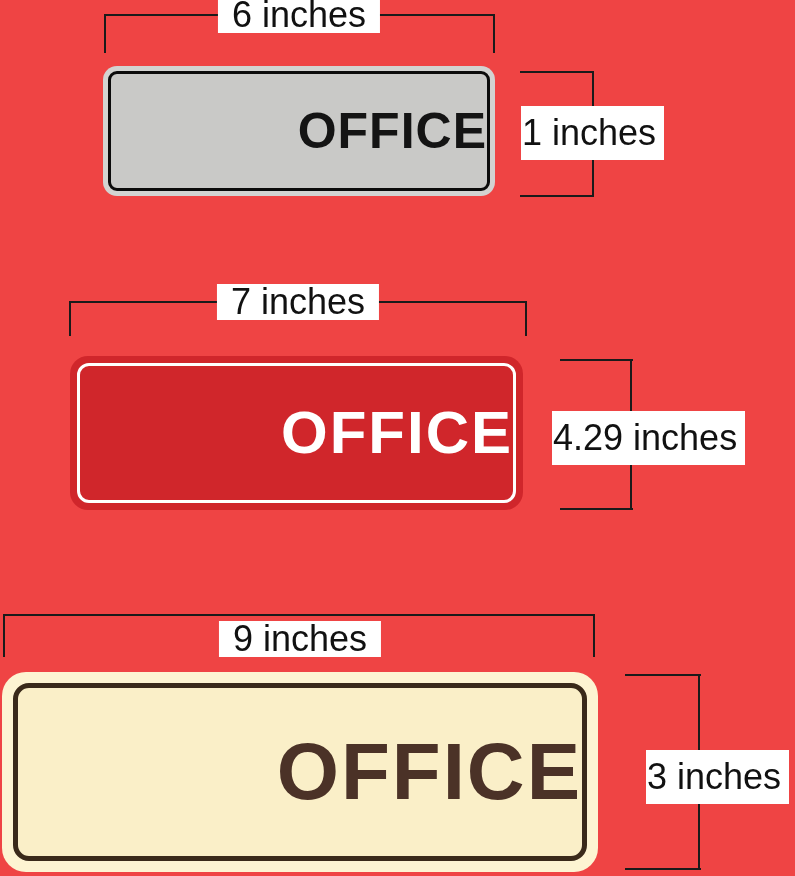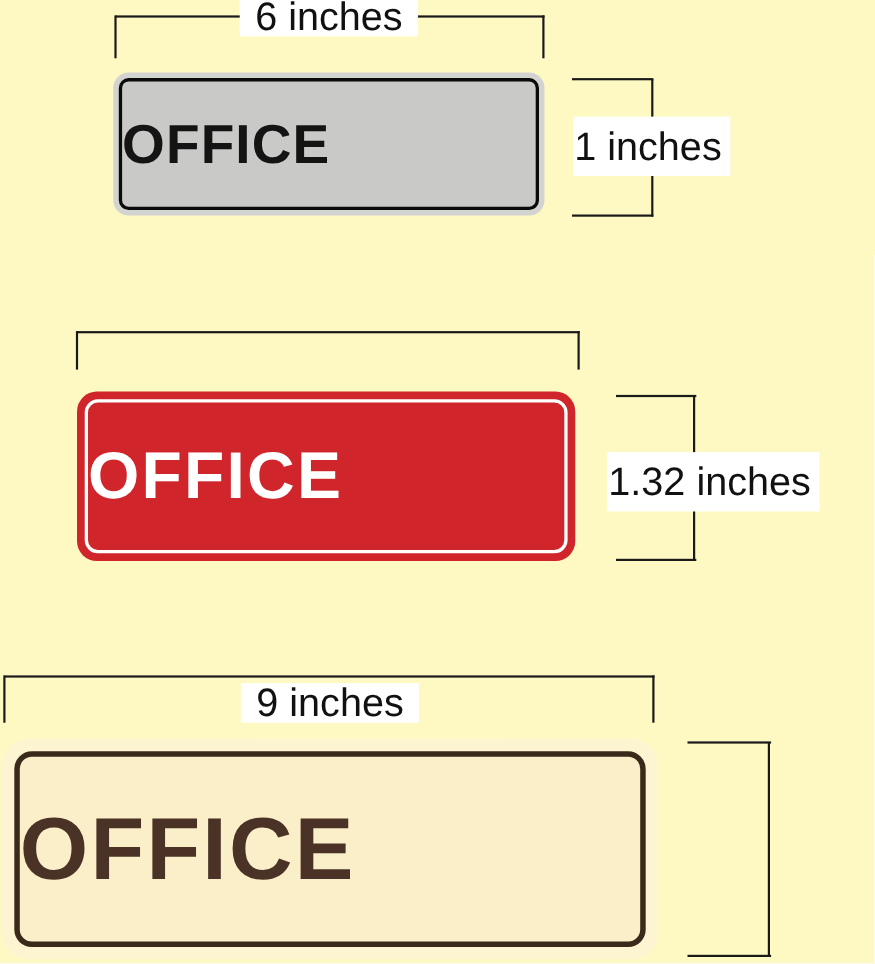--- a/index.html
+++ b/index.html
@@ -1,19 +1,19 @@
 <!DOCTYPE html>
 <html><head>
 <meta charset="utf-8">
 <style>
   html,body{margin:0;padding:0;background:#ffffff;}
   .canvas{
     position:relative;
     width:795px;height:876px;
-    background:#fef9c3;
+    background:#ef4444;
     font-family:"Liberation Sans", sans-serif;
     overflow:hidden;
   }
   
   .line{position:absolute;background:var(--dim,#1a1a1a);z-index:1;}
   .line.h{height:2px;}
   .line.v{width:2px;}
   
   .dlabel{
     position:absolute;
@@ -24,21 +24,21 @@
     line-height:36px;
     white-space:nowrap;
   }
   .dlabel.hcenter{transform:translateX(-50%);padding:0 14px;}
   .dlabel.vside{padding:9px 8px 9px 1px;}
   
   .sign{position:absolute;z-index:1;}
   .sign-face{
     position:absolute;
     border-style:solid;
-    display:flex;align-items:center;justify-content:flex-start;
+    display:flex;align-items:center;justify-content:flex-end;
   }
   .sign-text{
     font-weight:700;
     letter-spacing:2px;
     line-height:1;
   }
 </style>
 </head>
 <body>
 
@@ -56,40 +56,42 @@
   </div>
 
   <div class="line v" style="left:592px;top:72px;height:125px"></div>
   <div class="line h" style="left:520px;top:71px;width:74px"></div>
   <div class="line h" style="left:520px;top:195px;width:74px"></div>
   <div class="dlabel vside" style="left:521px;top:106px">1 inches</div>
 
   <div class="line h" style="left:70px;top:301px;width:457px"></div>
   <div class="line v" style="left:69px;top:301px;height:35px"></div>
   <div class="line v" style="left:525px;top:301px;height:35px"></div>
+  <div class="dlabel hcenter" style="left:298px;top:284px">7 inches</div>
 
   <div class="sign" style="left: 70px; top: 356px; width: 453px; height: 154px; border-radius: 18px; background: rgb(208, 38, 43);">
     <div class="sign-face" style="inset: 7px; border-width: 3px; border-radius: 12px; background: rgb(208, 38, 43); border-color: rgb(255, 255, 255);">
       <span class="sign-text" style="font-size: 60px; color: rgb(255, 255, 255);">OFFICE</span>
     </div>
   </div>
 
   <div class="line v" style="left:630px;top:360px;height:150px"></div>
   <div class="line h" style="left:560px;top:359px;width:73px"></div>
   <div class="line h" style="left:560px;top:508px;width:73px"></div>
-  <div class="dlabel vside" style="left:552px;top:411px">1.32 inches</div>
+  <div class="dlabel vside" style="left:552px;top:411px">4.29 inches</div>
 
   <div class="line h" style="left:4px;top:614px;width:591px"></div>
   <div class="line v" style="left:3px;top:614px;height:43px"></div>
   <div class="line v" style="left:593px;top:614px;height:43px"></div>
   <div class="dlabel hcenter" style="left:300px;top:621px">9 inches</div>
 
   <div class="sign" style="left: 2px; top: 672px; width: 596px; height: 200px; border-radius: 24px; background: rgb(253, 244, 210);">
     <div class="sign-face" style="inset: 11px; border-width: 5px; border-radius: 16px; background: rgb(250, 239, 200); border-color: rgb(58, 42, 26);">
       <span class="sign-text" style="font-size: 80px; color: rgb(75, 50, 39);">OFFICE</span>
     </div>
   </div>
 
   <div class="line v" style="left:698px;top:675px;height:195px"></div>
   <div class="line h" style="left:625px;top:674px;width:76px"></div>
   <div class="line h" style="left:625px;top:868px;width:76px"></div>
+  <div class="dlabel vside" style="left:646px;top:750px">3 inches</div>
 
 </div>
 
 </body></html>

